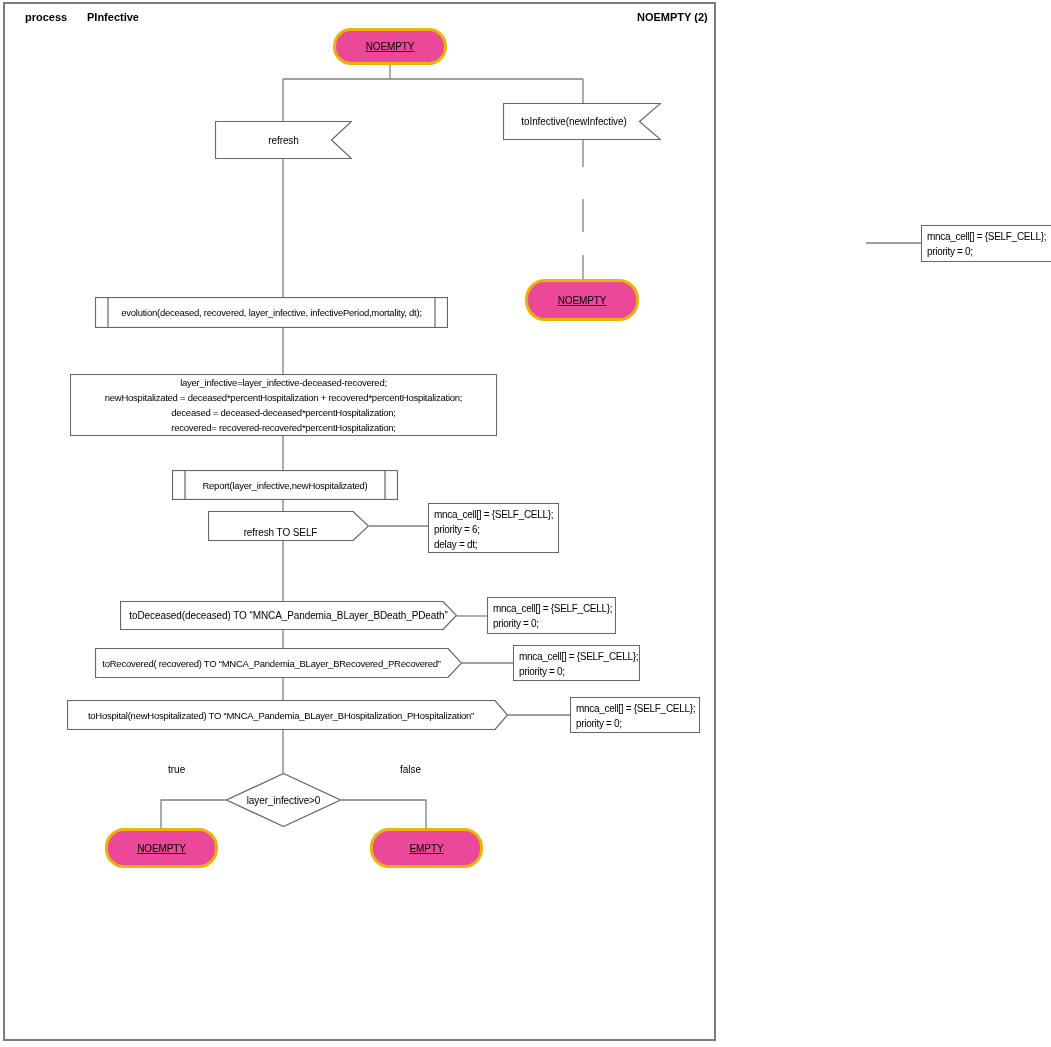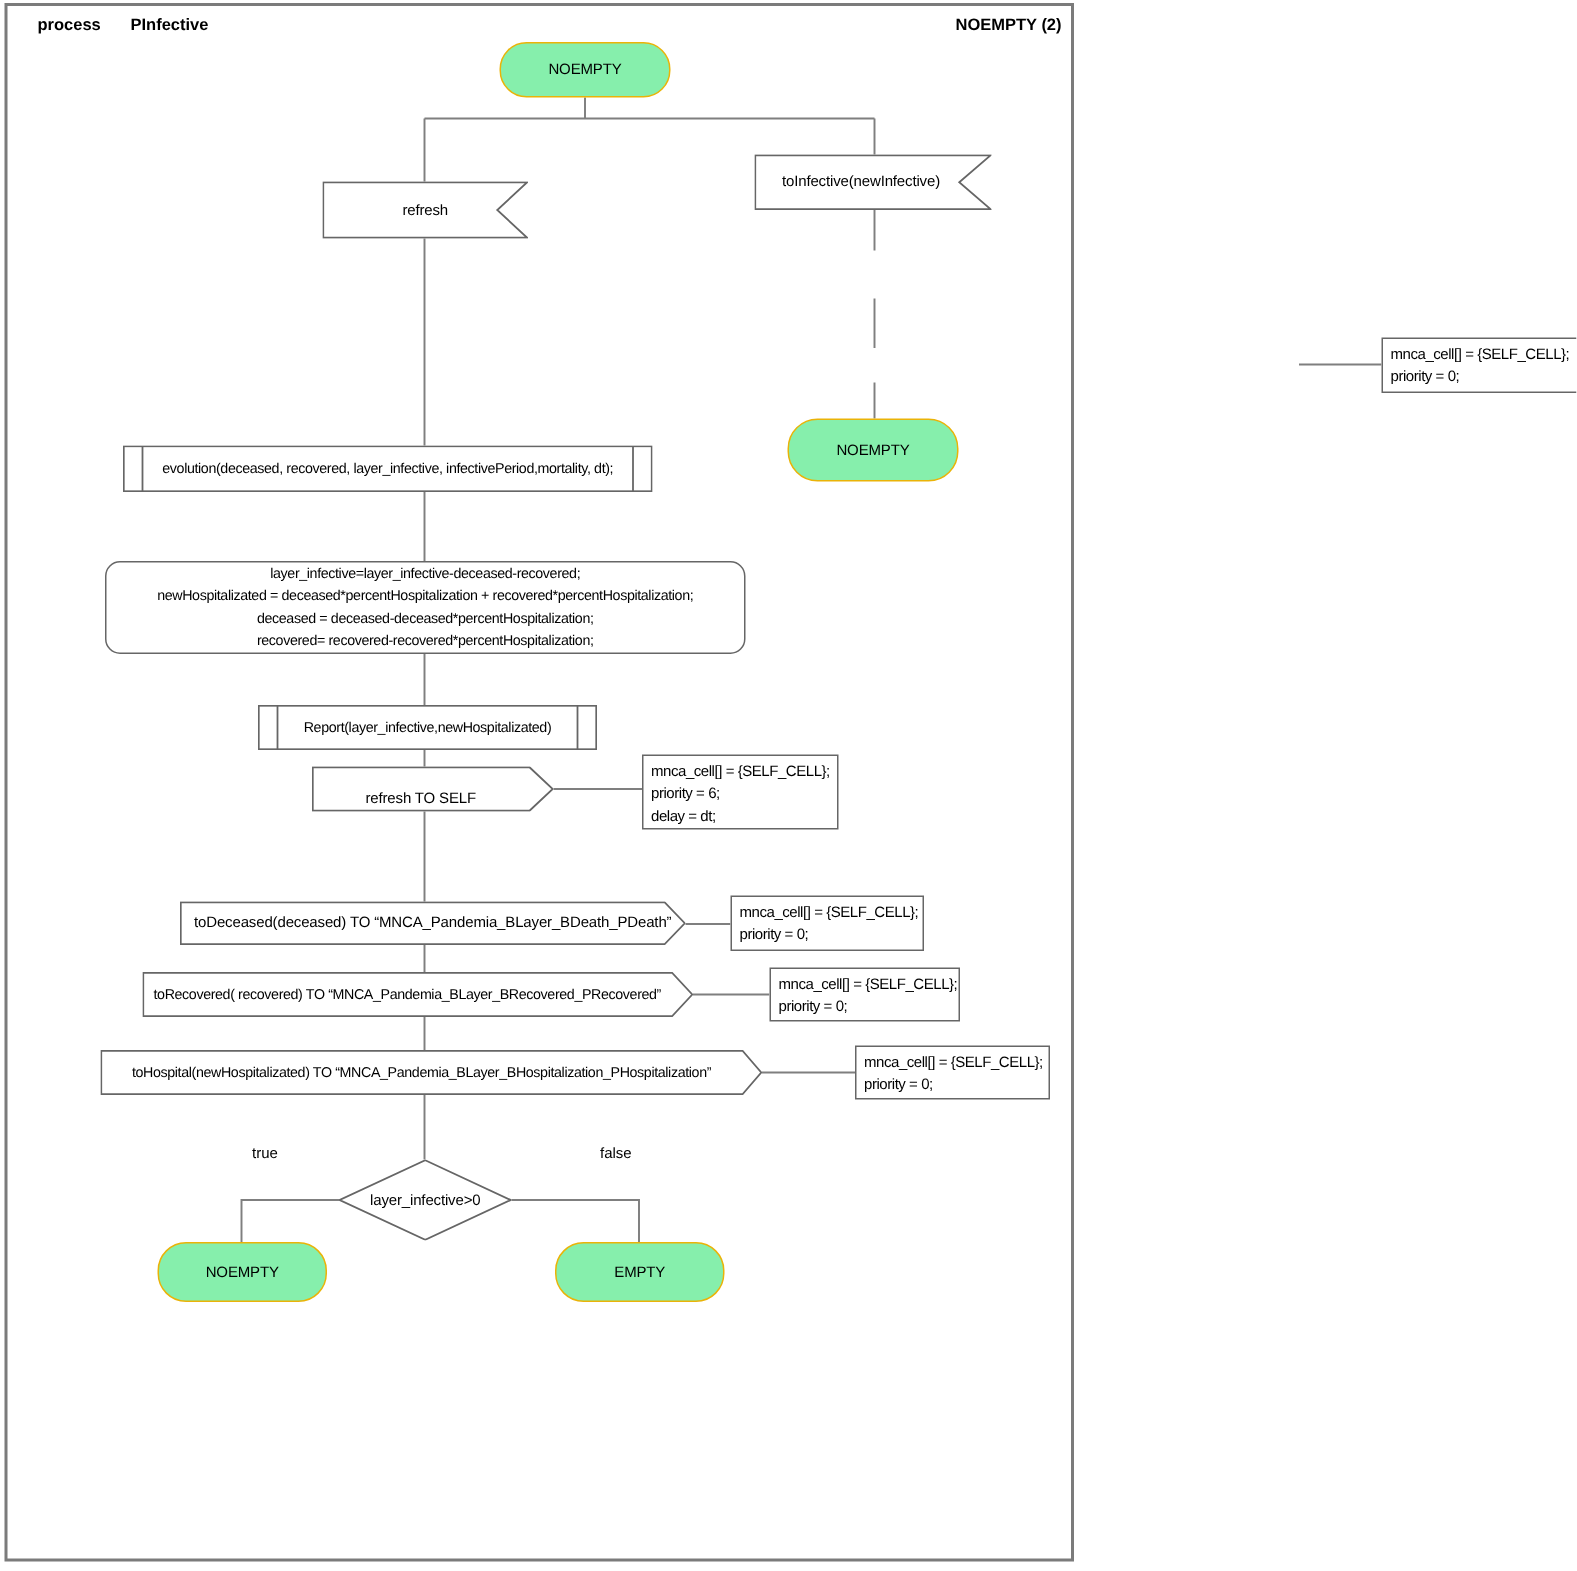--- a/index.html
+++ b/index.html
@@ -6,21 +6,21 @@
   #canvas{
     position:relative;width:1051px;height:1047px;overflow:hidden;
     font-family:"Liberation Sans", sans-serif;color:#000;background:#fff;
   }
   .frame{position:absolute;left:3px;top:2px;width:713px;height:1039px;
     border:2px solid #7b7b7b;background:transparent;box-sizing:border-box;}
   .hdr{position:absolute;font-size:11px;font-weight:bold;white-space:nowrap;}
   svg.wires{position:absolute;left:0;top:0;pointer-events:none;}
   .node{position:absolute;display:flex;align-items:center;justify-content:center;box-sizing:border-box;}
   .rect{border:1px solid #666;background:#fff;}
-  .stadium{border:1px solid #eab308;background:#86efac;border-radius:19px;}
+  .stadium{border:3px solid #eab308;background:#ec4899;border-radius:19px;text-decoration:underline;}
   .shape{position:absolute;left:0;top:0;}
   .shape path,.shape line,.shape rect,.shape polygon{fill:#fff;stroke:#666;stroke-width:1.2;}
   .shape line{fill:none;}
   .lbl{position:relative;font-size:10px;letter-spacing:-0.1px;white-space:nowrap;z-index:1;}
   .tight{font-size:9.5px;letter-spacing:-0.25px;}
   .note{position:absolute;border:1px solid #666;background:#fff;box-sizing:border-box;
     font-size:10px;letter-spacing:-0.3px;line-height:15px;padding:3px 3px 0 5px;}
   .note div{white-space:nowrap;}
   .multiline{flex-direction:column;}
   .multiline div{line-height:15px;white-space:nowrap;text-align:center;}
@@ -86,30 +86,30 @@
 
   <div class="note" style="left:921px;top:225px;width:134px;height:37px;">
     <div>mnca_cell[] = {SELF_CELL};</div>
     <div>priority = 0;</div>
   </div>
 
   <div class="node stadium" style="left:525px;top:279px;width:114px;height:42px;border-radius:20px;">
     <span class="lbl">NOEMPTY</span>
   </div>
 
-  <div class="node" style="left:82px;top:297px;width:353px;height:31px;">
+  <div class="node" style="left:95px;top:297px;width:353px;height:31px;">
     <svg class="shape" width="353" height="31">
       <rect x="0.5" y="0.5" width="352" height="30"></rect>
       <line x1="13" y1="0.5" x2="13" y2="30.5"></line>
       <line x1="340" y1="0.5" x2="340" y2="30.5"></line>
     </svg>
     <span class="lbl tight">evolution(deceased, recovered, layer_infective, infectivePeriod,mortality, dt);</span>
   </div>
 
-  <div class="node rect multiline" style="left:70px;top:374px;width:427px;height:62px;border-radius:10px;">
+  <div class="node rect multiline" style="left:70px;top:374px;width:427px;height:62px;">
     <div class="tight">layer_infective=layer_infective-deceased-recovered;</div>
     <div class="tight">newHospitalizated = deceased*percentHospitalization + recovered*percentHospitalization;</div>
     <div class="tight">deceased = deceased-deceased*percentHospitalization;</div>
     <div class="tight">recovered= recovered-recovered*percentHospitalization;</div>
   </div>
 
   <div class="node" style="left:172px;top:470px;width:226px;height:30px;">
     <svg class="shape" width="226" height="30">
       <rect x="0.5" y="0.5" width="225" height="29"></rect>
       <line x1="13" y1="0.5" x2="13" y2="29.5"></line>

